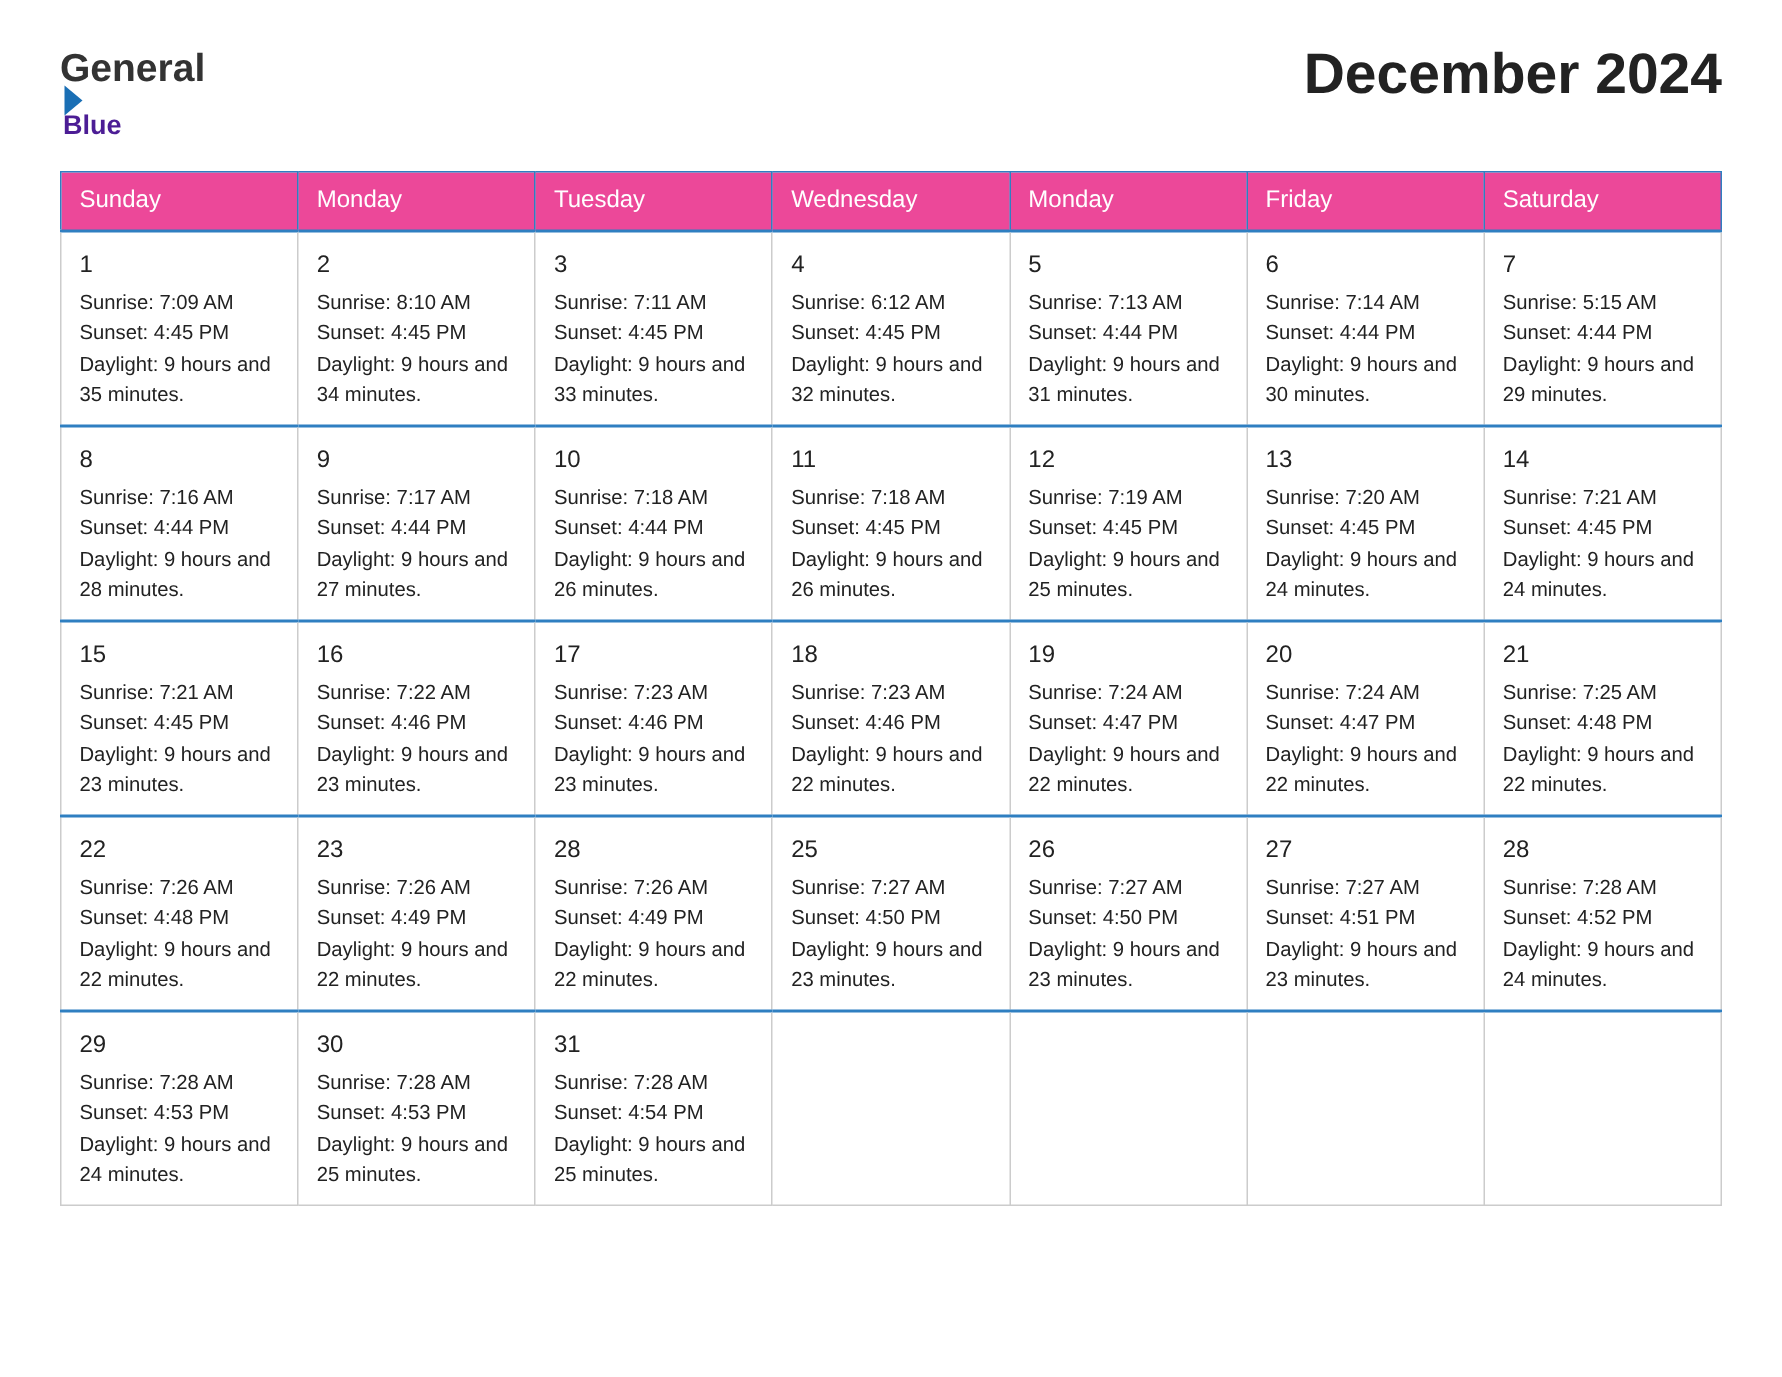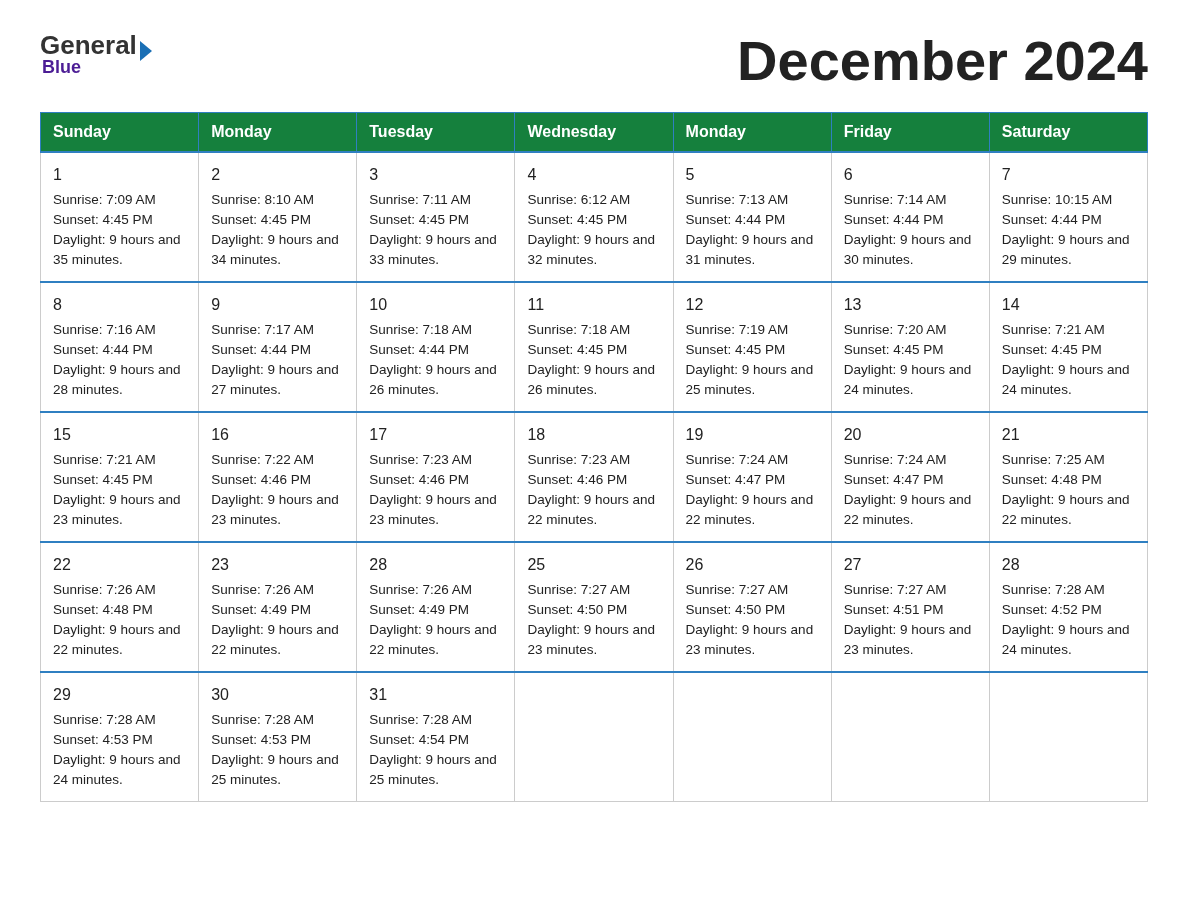--- a/index.html
+++ b/index.html
@@ -16,24 +16,25 @@
       align-items: flex-start;
       margin-bottom: 20px;
     }
     .logo-area {
       display: flex;
       flex-direction: column;
       align-items: flex-start;
     }
     .logo-text {
       display: flex;
-      align-items: flex-end;
+      align-items: flex-start;
       font-size: 26px;
       font-weight: normal;
       color: #333;
+      flex-direction: column;
     }
     .logo-general { color: #333; font-weight: bold; }
     .logo-arrow {
       width: 0; height: 0;
       border-left: 12px solid #1a6fb5;
       border-top: 10px solid transparent;
       border-bottom: 10px solid transparent;
       margin-left: 3px;
       margin-top: -4px;
     }
@@ -41,40 +42,40 @@
       font-size: 18px;
       color: #4c1d95;
       font-weight: bold;
       margin-top: -4px;
       margin-left: 2px;
     }
     .title-area {
       text-align: right;
     }
     .month-title {
-      font-size: 56px;
+      font-size: 38px;
       font-weight: bold;
       color: #222;
       line-height: 1.1;
     }
     .location-title {
       font-size: 22px;
       color: #555;
       margin-top: 4px;
     }
     .calendar-table {
       width: 100%;
       border-collapse: collapse;
       table-layout: fixed;
     }
     .calendar-table th {
-      background: #15803d;
+      background: #ec4899;
       color: #fff;
       font-size: 16px;
-      font-weight: bold;
+      font-weight: normal;
       padding: 10px 12px;
       text-align: left;
       border: 1px solid #2f7fc1;
     }
     .calendar-table td {
       vertical-align: top;
       padding: 10px 12px;
       border: 1px solid #ccc;
       font-size: 13.5px;
       line-height: 1.5;
@@ -156,21 +157,21 @@
           <div>Daylight: 9 hours and 31 minutes.</div>
         </td>
         <td>
           <span class="day-number">6</span>
           <div>Sunrise: 7:14 AM</div>
           <div>Sunset: 4:44 PM</div>
           <div>Daylight: 9 hours and 30 minutes.</div>
         </td>
         <td>
           <span class="day-number">7</span>
-          <div>Sunrise: 10:15 AM</div>
+          <div>Sunrise: 5:15 AM</div>
           <div>Sunset: 4:44 PM</div>
           <div>Daylight: 9 hours and 29 minutes.</div>
         </td>
       </tr>
       <tr class="week-row">
         <td>
           <span class="day-number">8</span>
           <div>Sunrise: 7:16 AM</div>
           <div>Sunset: 4:44 PM</div>
           <div>Daylight: 9 hours and 28 minutes.</div>

